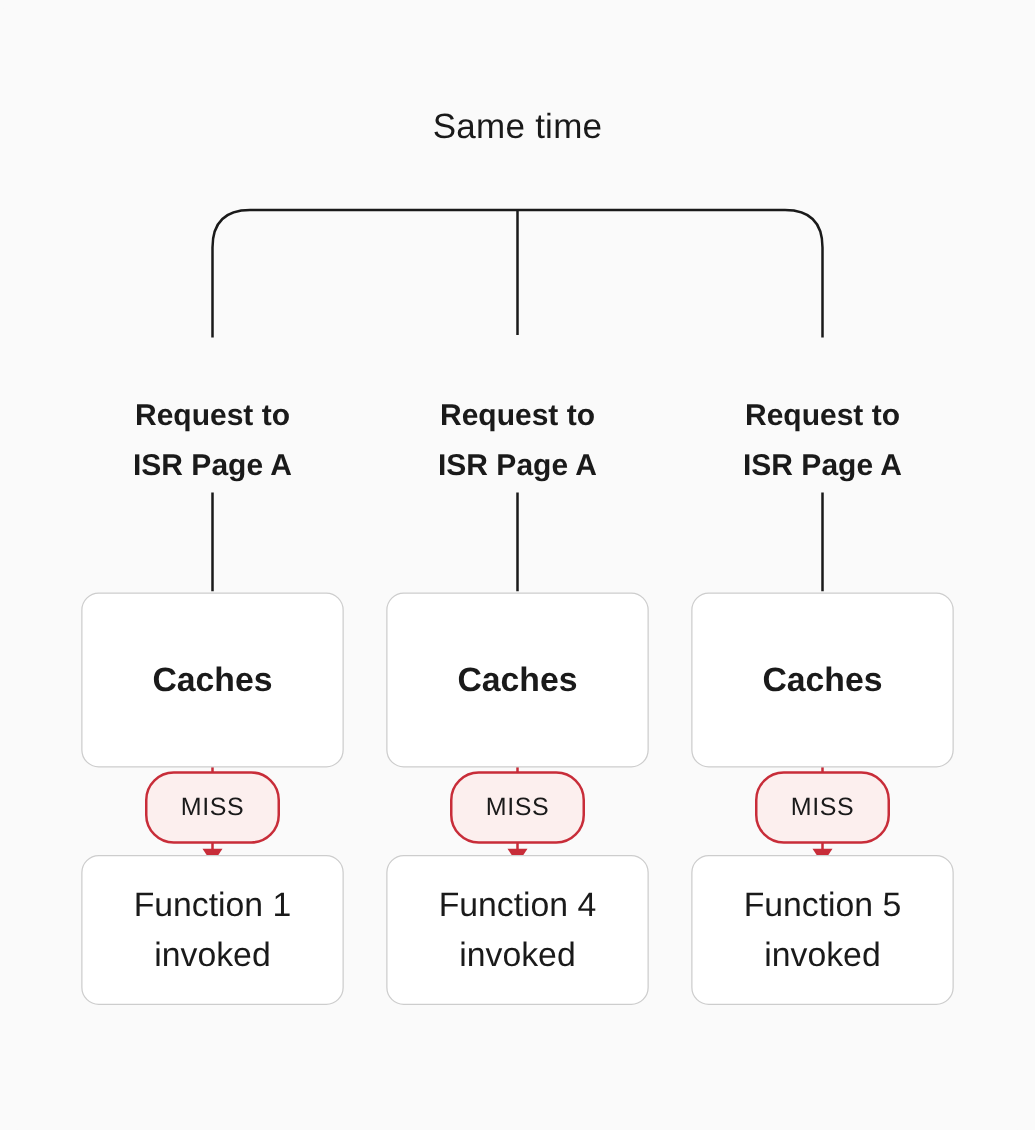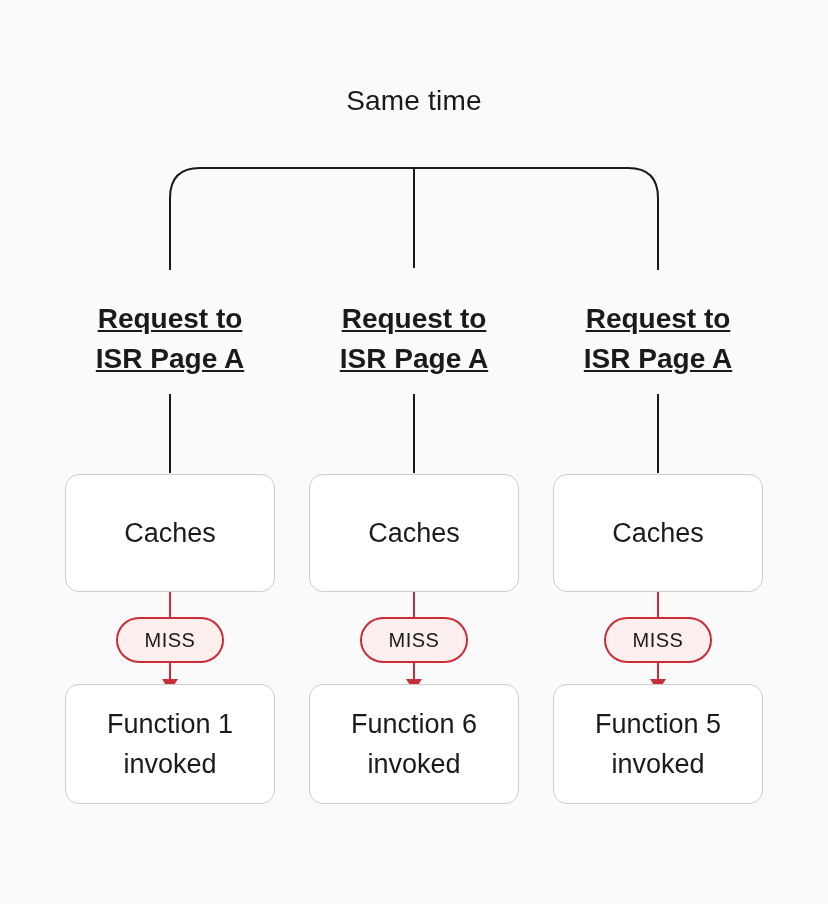--- a/index.html
+++ b/index.html
@@ -48,29 +48,28 @@
     position: absolute;
     top: 0;
     width: 210px;
     height: 904px;
   }
   .col-1 { left: 65px; }
   .col-2 { left: 309px; }
   .col-3 { left: 553px; }
   .request-label {
     position: absolute;
-    top: 299px; left: 0;
+    top: 313px; left: 0;
     width: 100%;
     text-align: center;
-    font-size: 28px;
+    font-size: 24px;
     font-weight: 700;
     line-height: 40px;
     white-space: pre-line;
     color: var(--text);
-    text-decoration: underline;
   }
   .connector-black {
     position: absolute;
     top: 394px; left: 50%;
     width: 2px; height: 79px;
     margin-left: -1px;
     background: var(--line);
   }
   .node-box {
     position: absolute;
@@ -82,35 +81,35 @@
     display: flex;
     align-items: center;
     justify-content: center;
     text-align: center;
     font-size: 27px;
     line-height: 40px;
     color: var(--text);
     white-space: pre-line;
     z-index: 2;
   }
-  .caches-box { top: 474px; height: 118px; }
+  .caches-box { top: 474px; height: 140px; font-weight: bold; }
   .function-box { top: 684px; height: 120px; }
   .red-stem-top {
     position: absolute;
     top: 591px; left: 50%;
     width: 2px; height: 28px;
     margin-left: -1px;
     background: var(--accent-red);
     z-index: 1;
   }
   .miss-pill {
     position: absolute;
     top: 617px; left: 50%;
     transform: translateX(-50%);
-    width: 108px; height: 46px;
+    width: 108px; height: 58px;
     background: var(--miss-fill);
     border: 2px solid var(--accent-red);
     border-radius: 23px;
     display: flex;
     align-items: center;
     justify-content: center;
     font-size: 20px;
     letter-spacing: 0.5px;
     color: var(--text);
     z-index: 3;
@@ -171,21 +170,21 @@
     <div class="node-box caches-box">
       <span>Caches</span>
     </div>
     <div class="red-stem-top"></div>
     <div class="miss-pill">
       <span>MISS</span>
     </div>
     <div class="red-stem-bottom"></div>
     <div class="arrow-down"></div>
     <div class="node-box function-box">
-      <span>Function 6
+      <span>Function 4
 invoked</span>
     </div>
   </div>
 
   <div class="flow-column col-3">
     <div class="request-label">Request to
 ISR Page A</div>
     <div class="connector-black"></div>
     <div class="node-box caches-box">
       <span>Caches</span>

